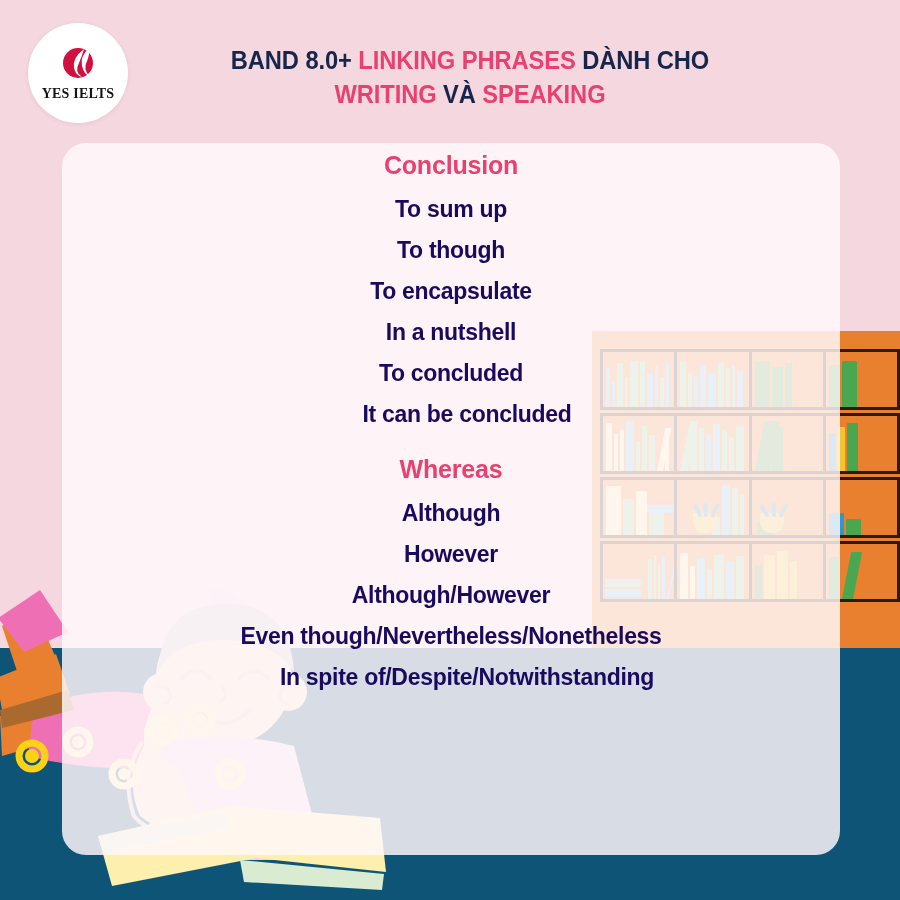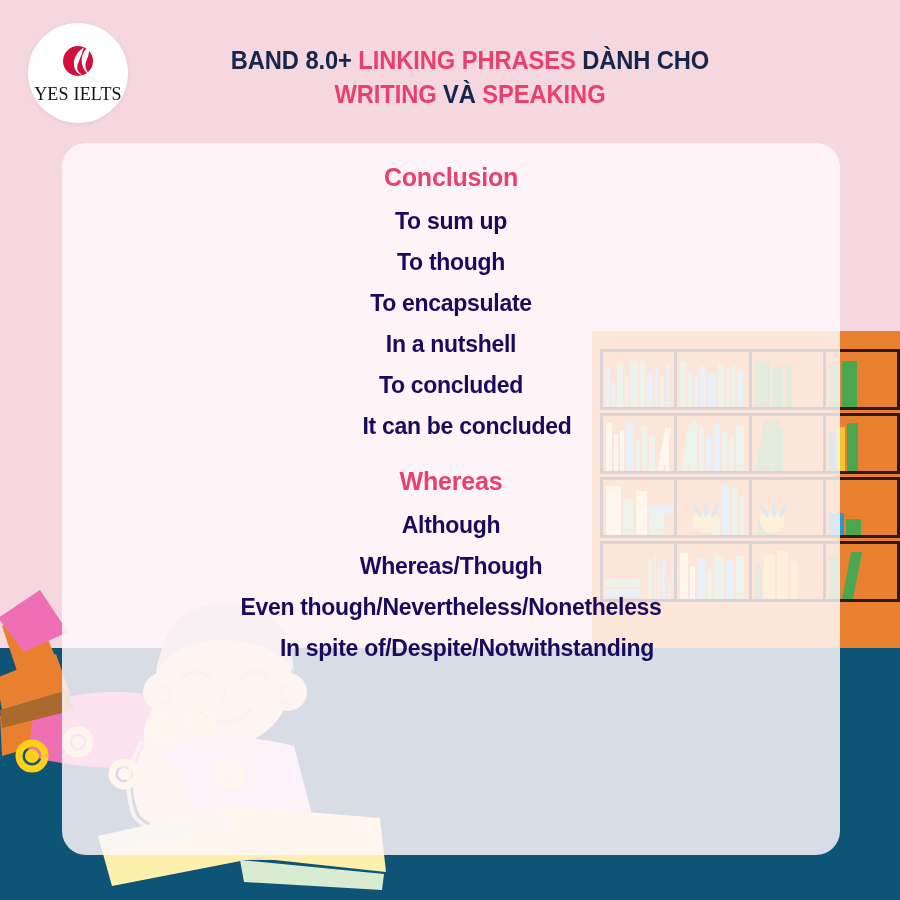--- a/index.html
+++ b/index.html
@@ -105,40 +105,40 @@
     width: 100px; height: 100px;
     background: #ffffff;
     border-radius: 50%;
     display: flex; flex-direction: column;
     align-items: center; justify-content: center;
     box-shadow: 0 1px 4px rgba(120,70,90,0.10);
   }
   .logo-mark { width: 44px; height: 40px; margin-bottom: 2px; }
   .logo-text {
     font-family: "Liberation Serif", serif;
-    font-size: 18px; font-weight: 400; color: #141414;
+    font-size: 14px; font-weight: 700; color: #141414;
     letter-spacing: 0.2px;
   }
 
   .title {
     position: absolute; left: 160px; top: 44px; width: 620px;
     text-align: center;
     font-size: 25.5px;
     font-weight: 700;
     line-height: 1.32;
     letter-spacing: -0.1px;
     color: #16264a;
     transform: scaleX(0.93);
     transform-origin: center top;
   }
   .title .pk { color: #e8416f; }
 
   
   .content {
-    position: absolute; left: 62px; top: 143px;
+    position: absolute; left: 62px; top: 131px;
     width: 778px; height: 712px;
     z-index: 10;
     padding-top: 20px;
     text-align: center;
     border-radius: 9px;
   }
 
   .sec-head {
     font-size: 25px; font-weight: 700;
     color: #e8416f;
@@ -395,19 +395,20 @@
       <div class="phrase">To though</div>
       <div class="phrase">To encapsulate</div>
       <div class="phrase">In a nutshell</div>
       <div class="phrase">To concluded</div>
       <div class="phrase">It can be concluded</div>
     </div>
 
     <div class="sec-head two">Whereas</div>
     <div>
       <div class="phrase">Although</div>
-      <div class="phrase">Whereas/Though</div>
+      <div class="phrase">However</div>
+      <div class="phrase">Although/However</div>
       <div class="phrase">Even though/Nevertheless/Nonetheless</div>
       <div class="phrase">In spite of/Despite/Notwithstanding</div>
     </div>
   </div>
 
 </div>
 
 </body></html>

